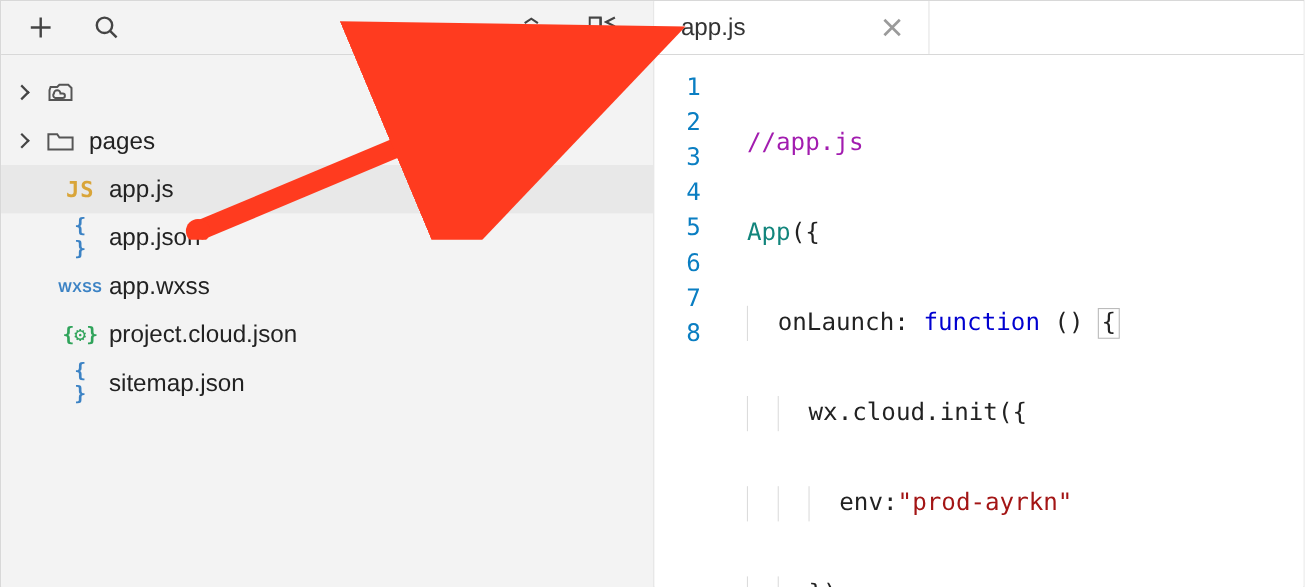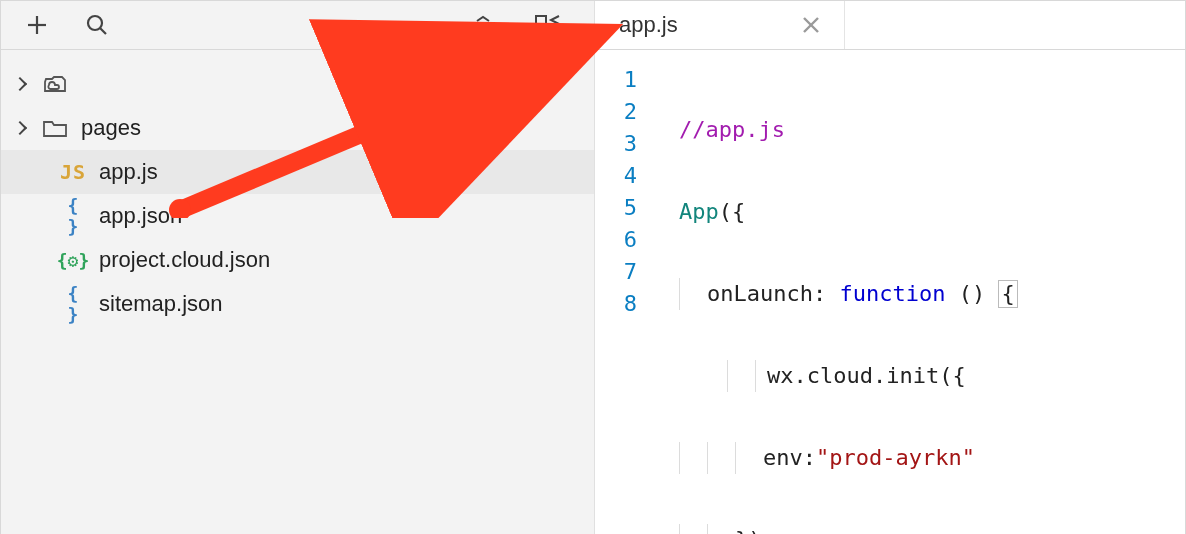--- a/index.html
+++ b/index.html
@@ -173,20 +173,25 @@
         <span class="ficon js">JS</span>
         <span>app.js</span>
       </div>
       <div class="tree-row">
         <span class="indent"></span>
         <span class="ficon json">{ }</span>
         <span>app.json</span>
       </div>
       <div class="tree-row">
         <span class="indent"></span>
+        <span class="ficon wxss">WXSS</span>
+        <span>app.wxss</span>
+      </div>
+      <div class="tree-row">
+        <span class="indent"></span>
         <span class="ficon jsonc">{⚙}</span>
         <span>project.cloud.json</span>
       </div>
       <div class="tree-row">
         <span class="indent"></span>
         <span class="ficon json">{ }</span>
         <span>sitemap.json</span>
       </div>
     </div>
 
@@ -198,21 +203,21 @@
         <div>4</div>
         <div>5</div>
         <div>6</div>
         <div>7</div>
         <div>8</div>
       </div>
       <div class="code">
         <div class="row"><span class="c-comment">//app.js</span></div>
         <div class="row"><span class="c-type">App</span><span class="c-punct">({</span></div>
         <div class="row" style="padding-left:28px;"><span class="guide"></span><span class="c-punct">onLaunch</span><span class="c-punct">: </span><span class="c-key">function</span><span class="c-punct"> ()</span> <span class="bracket-box">{</span></div>
-        <div class="row" style="padding-left:40px;margin-left:48px;"><span class="guide"></span><span class="guide" style="left:28px;"></span><span class="c-punct">wx.cloud.init({</span></div>
+        <div class="row" style="padding-left:56px;"><span class="guide"></span><span class="guide" style="left:28px;"></span><span class="c-punct">wx.cloud.init({</span></div>
         <div class="row" style="padding-left:84px;"><span class="guide"></span><span class="guide" style="left:28px;"></span><span class="guide" style="left:56px;"></span><span class="c-punct">env</span><span class="c-punct">:</span><span class="c-str">"prod-ayrkn"</span></div>
         <div class="row" style="padding-left:56px;"><span class="guide"></span><span class="guide" style="left:28px;"></span><span class="c-punct">})</span></div>
         
         
       </div>
     </div>
   </div>
 </div>
 
 <svg class="arrow-overlay" viewBox="0 0 480 200">

